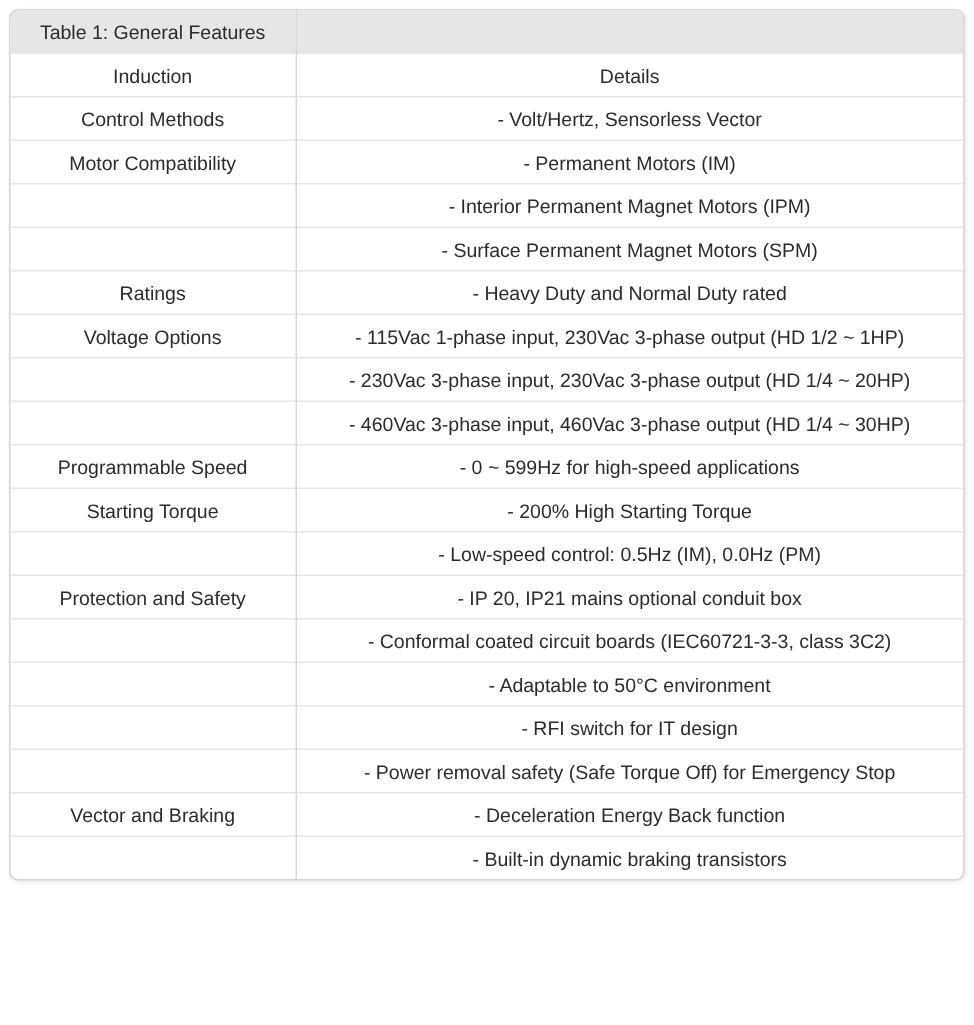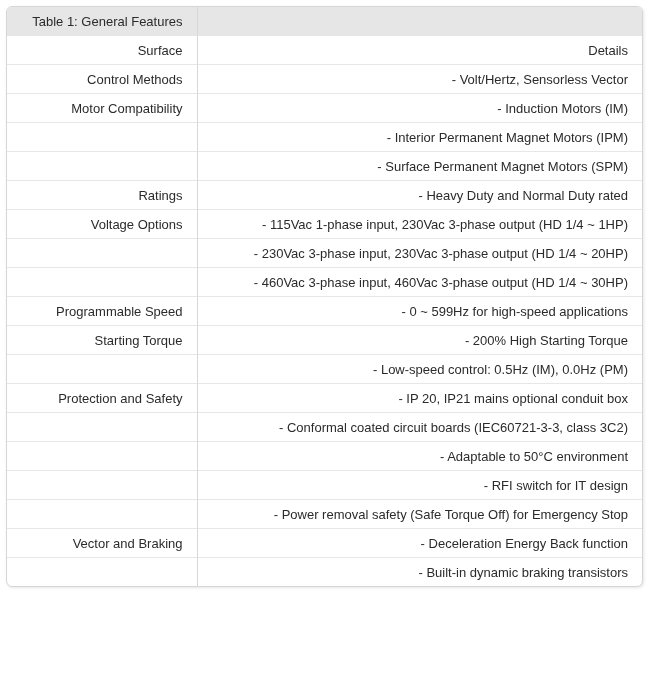--- a/index.html
+++ b/index.html
@@ -24,21 +24,21 @@
     width: 100%;
     table-layout: fixed;
     font-size: 13px;
     color: #2b2b2b;
   }
   table.features col.col-cat { width: 190px; }
   table.features th,
   table.features td {
     height: 28px;
     padding: 0 14px;
-    text-align: right;
+    text-align: center;
     font-weight: 400;
     vertical-align: middle;
     white-space: nowrap;
     overflow: hidden;
   }
   
   table.features tr + tr th,
   table.features tr + tr td,
   table.features tbody tr:first-child td {
     border-top: 1px solid #e7e7e7;
@@ -61,48 +61,48 @@
     <colgroup>
       <col class="col-cat">
       <col class="col-det">
     </colgroup>
     <thead>
       <tr class="title-row">
         <th>Table 1: General Features</th>
         <th></th>
       </tr>
       <tr class="col-header-row">
-        <th>Surface</th>
+        <th>Induction</th>
         <th>Details</th>
       </tr>
     </thead>
     <tbody id="rows">
         <tr>
           <td>Control Methods</td>
           <td>- Volt/Hertz, Sensorless Vector</td>
         </tr>
         <tr>
           <td>Motor Compatibility</td>
-          <td>- Induction Motors (IM)</td>
+          <td>- Permanent Motors (IM)</td>
         </tr>
         <tr>
           <td></td>
           <td>- Interior Permanent Magnet Motors (IPM)</td>
         </tr>
         <tr>
           <td></td>
           <td>- Surface Permanent Magnet Motors (SPM)</td>
         </tr>
         <tr>
           <td>Ratings</td>
           <td>- Heavy Duty and Normal Duty rated</td>
         </tr>
         <tr>
           <td>Voltage Options</td>
-          <td>- 115Vac 1-phase input, 230Vac 3-phase output (HD 1/4 ~ 1HP)</td>
+          <td>- 115Vac 1-phase input, 230Vac 3-phase output (HD 1/2 ~ 1HP)</td>
         </tr>
         <tr>
           <td></td>
           <td>- 230Vac 3-phase input, 230Vac 3-phase output (HD 1/4 ~ 20HP)</td>
         </tr>
         <tr>
           <td></td>
           <td>- 460Vac 3-phase input, 460Vac 3-phase output (HD 1/4 ~ 30HP)</td>
         </tr>
         <tr>

